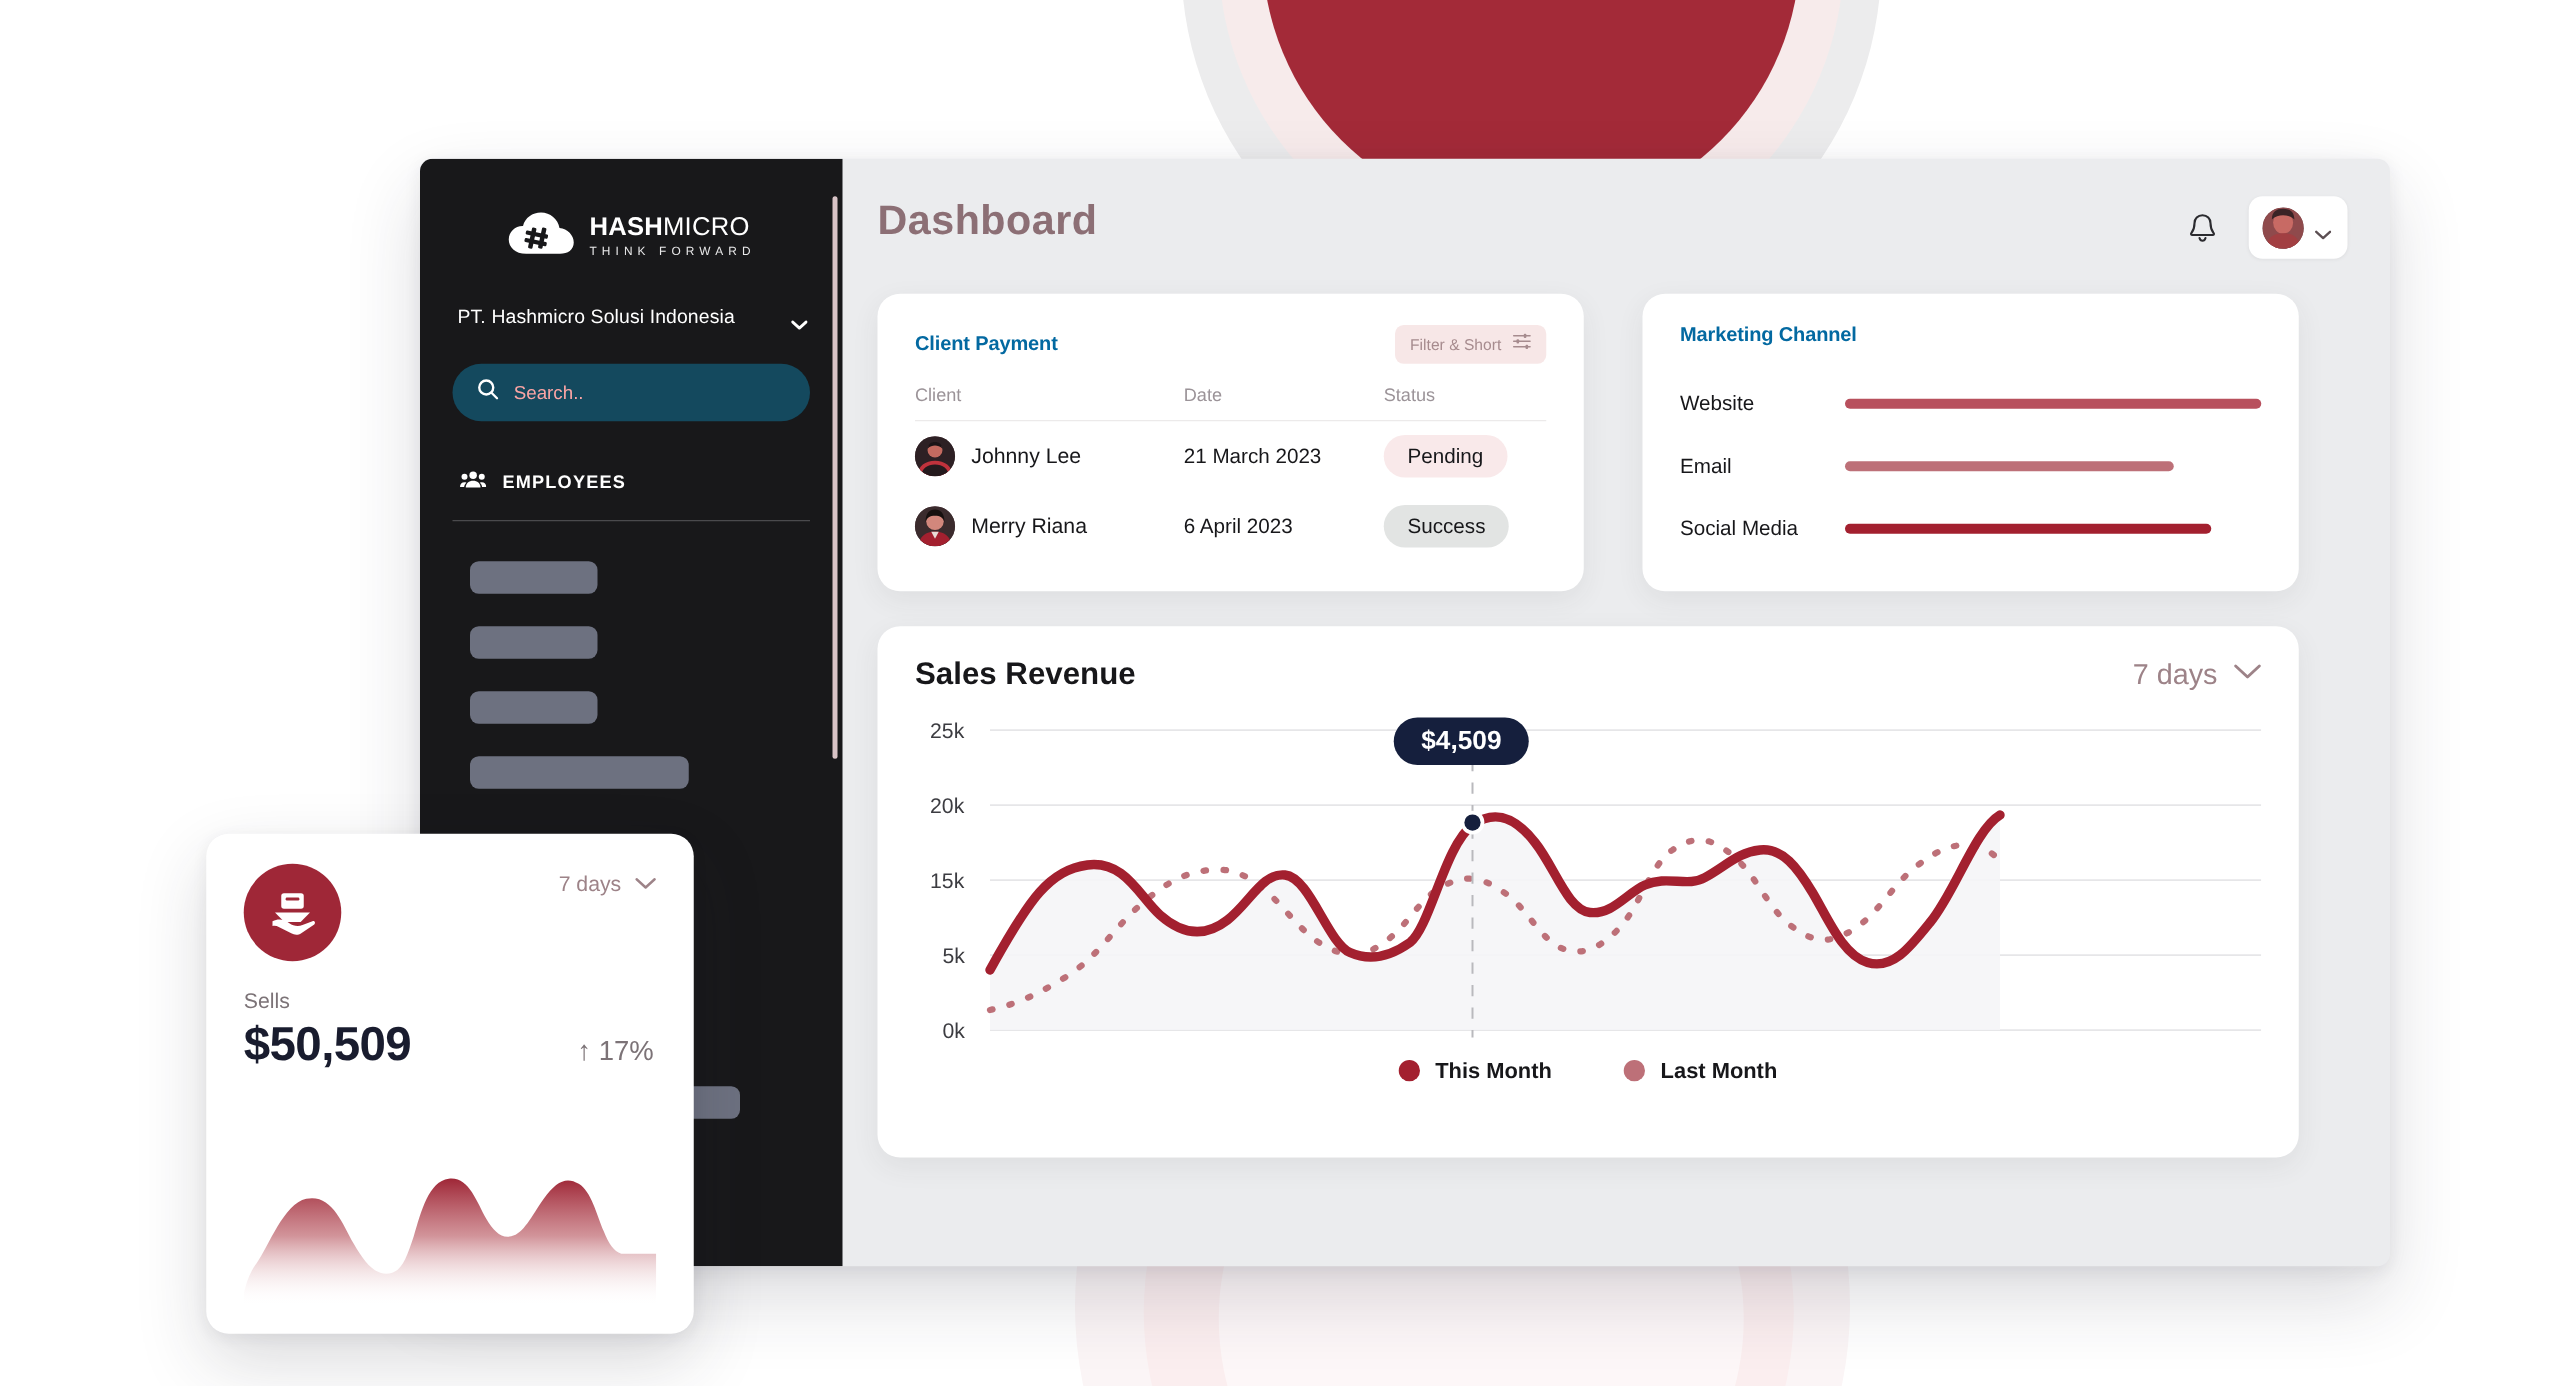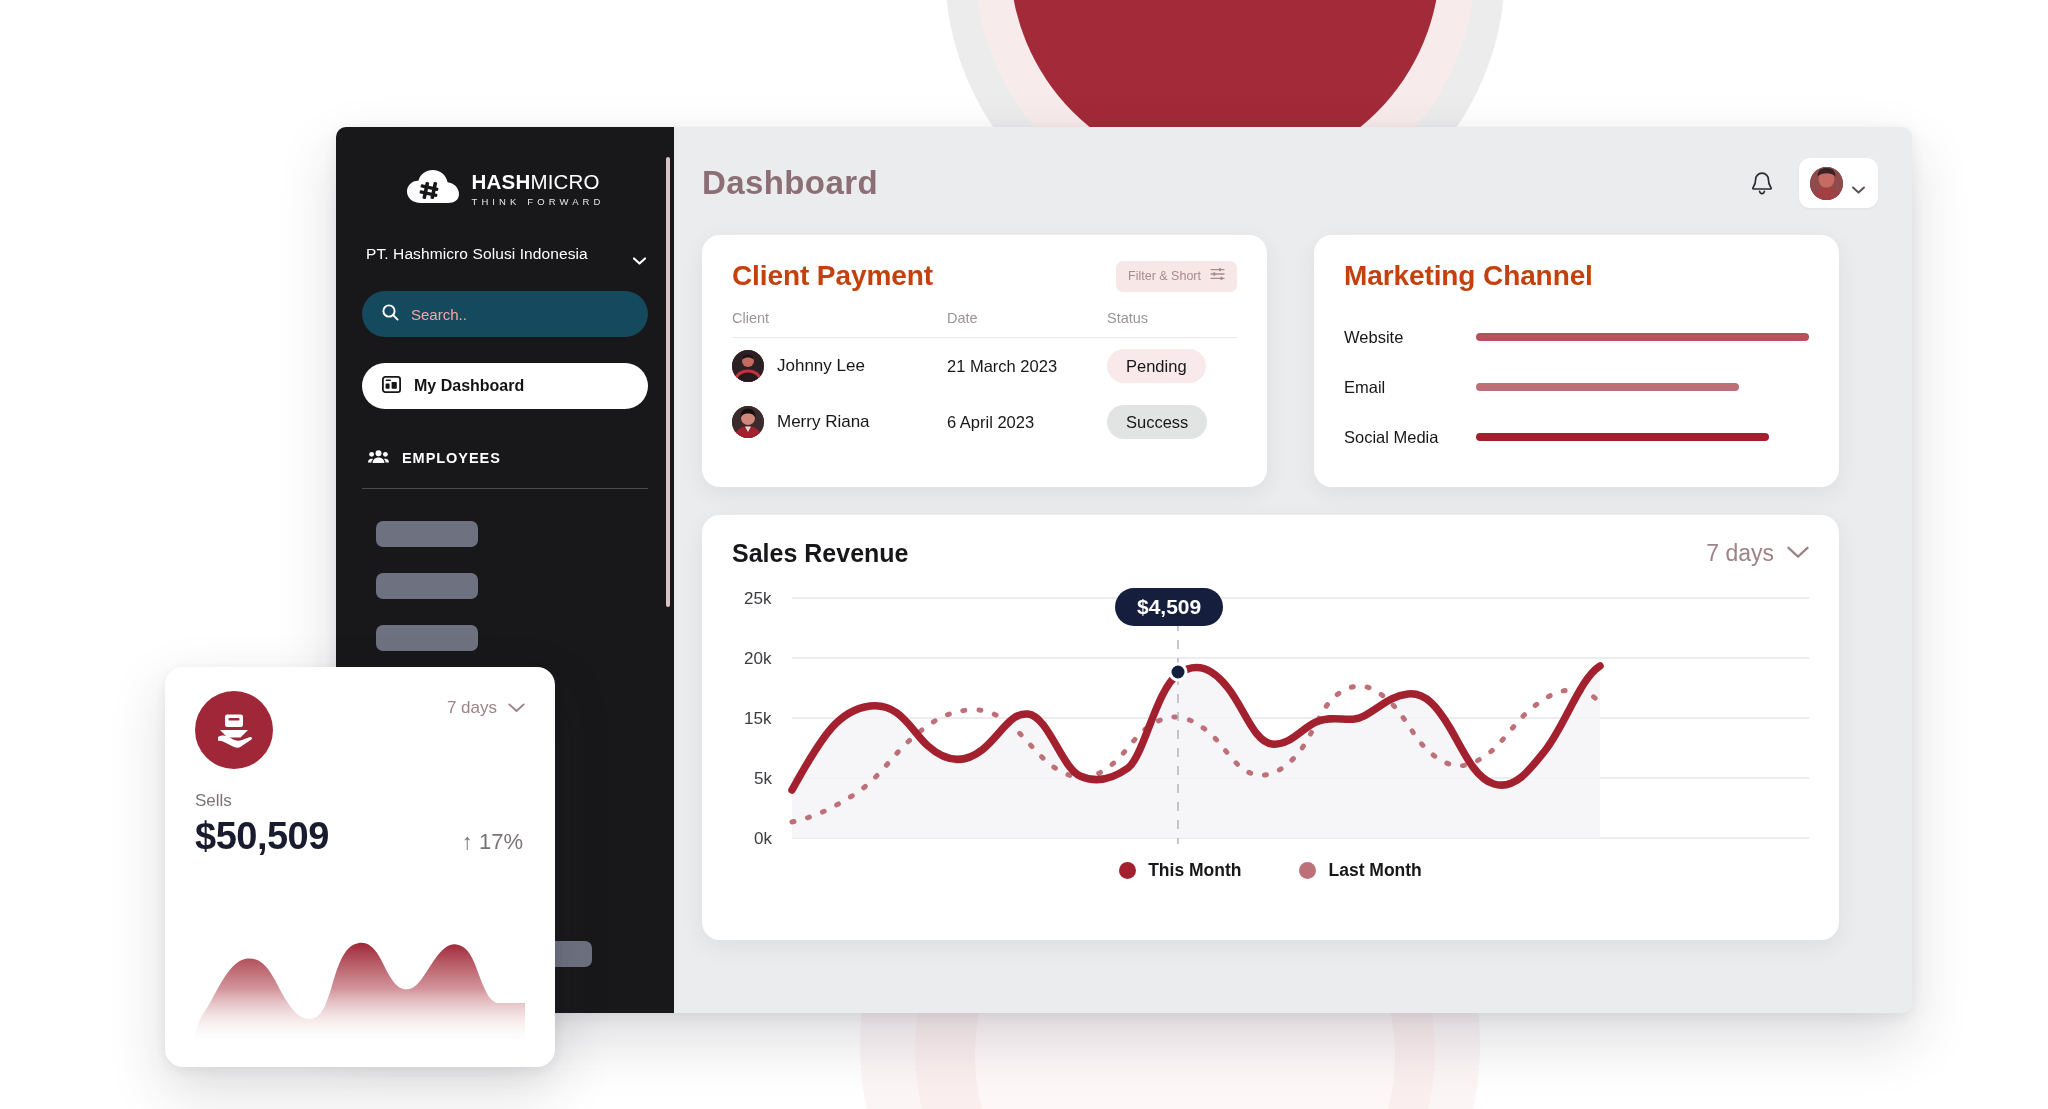--- a/index.html
+++ b/index.html
@@ -67,21 +67,21 @@
     margin-top:32px; height:34px; display:flex; align-items:center; gap:13px;
     padding:0 6px; cursor:pointer;
   }
   #nav-employees-label { color:#ffffff; font-size:14.5px; font-weight:700; letter-spacing:.95px; }
   #sidebar-divider { margin-top:13px; height:1px; background:#4a4a4d; }
 
   .skeleton-bar { height:26px; border-radius:7px; background:#6d7180; margin-left:14px; }
 
   
   #main { flex:1; height:100%; padding:30px 34px 0 28px; position:relative; }
-  #topbar { display:flex; align-items:center; justify-content:space-between; height:52px; }
+  #topbar { display:flex; align-items:flex-start; justify-content:space-between; height:52px; }
   #page-title { font-size:33px; font-weight:700; color:#8c6f75; letter-spacing:.4px; }
   #topbar-right { display:flex; align-items:center; gap:22px; }
 
   #global-search {
     width:335px; height:50px; background:#ffffff; border-radius:11px;
     display:flex; align-items:center; gap:14px; padding:0 20px; cursor:text;
     box-shadow:0 1px 3px rgba(0,0,0,.05);
   }
   #global-search-text { color:#9f9399; font-size:16px; }
 
@@ -96,21 +96,21 @@
     background:#6e3a3e; position:relative;
   }
 
   
   #cards-row { display:flex; gap:47px; margin-top:26px; }
   .card { background:#ffffff; border-radius:18px; box-shadow:0 7px 22px rgba(60,55,60,.07); }
   #client-payment-card { width:565px; padding:25px 30px 22px 30px; }
   #marketing-card { width:525px; padding:25px 30px 25px 30px; }
 
   .card-head { display:flex; align-items:center; justify-content:space-between; }
-  .card-title { font-size:28px; font-weight:700; color:#c2410c; letter-spacing:-.1px; }
+  .card-title { font-size:16px; font-weight:700; color:#0369a1; letter-spacing:-.1px; }
 
   #filter-sort-button {
     background:#f7e7e7; border-radius:7px; height:31px; display:flex; align-items:center;
     gap:9px; padding:0 12px; cursor:pointer;
   }
   #filter-sort-label { font-size:12.5px; color:#a68b8e; }
 
   #payment-table { margin-top:18px; width:100%; }
   .pt-head { display:flex; font-size:14.5px; color:#9b9398; padding-bottom:11px; }
   .pt-divider { height:1px; background:#eceaea; }
@@ -219,31 +219,20 @@
       <div id="sidebar-search">
         <span>
           <svg width="17" height="17" viewBox="0 0 17 17">
               <circle cx="7" cy="7" r="5.6" stroke="#ffffff" stroke-width="1.9" fill="none"></circle>
               <path d="M11.2 11.2 L15.6 15.6" stroke="#ffffff" stroke-width="1.9" stroke-linecap="round"></path>
             </svg>
         </span>
         <span id="sidebar-search-text">Search..</span>
       </div>
 
-      <div id="nav-dashboard">
-        <span>
-          <svg width="19" height="17" viewBox="0 0 19 17">
-            <rect x="0.9" y="0.9" width="17.2" height="15.2" rx="2.4" stroke="#17171a" stroke-width="1.8" fill="none"></rect>
-            <rect x="3.6" y="3.5" width="5.4" height="1.5" rx=".7" fill="#17171a"></rect>
-            <rect x="3.6" y="7.6" width="4" height="5.2" rx=".8" fill="#17171a"></rect>
-            <rect x="9.6" y="6.1" width="5.2" height="6.7" rx=".8" fill="#17171a"></rect>
-          </svg>
-        </span>
-        <span id="nav-dashboard-label">My Dashboard</span>
-      </div>
 
       <div id="nav-employees">
         <span>
           <svg width="21" height="15" viewBox="0 0 21 15">
             <circle cx="10.5" cy="4.2" r="3" fill="#ffffff"></circle>
             <circle cx="3.6" cy="5.3" r="2.4" fill="#ffffff"></circle>
             <circle cx="17.4" cy="5.3" r="2.4" fill="#ffffff"></circle>
             <path d="M4.6 14 C4.6 10.7 7.2 8.6 10.5 8.6 C13.8 8.6 16.4 10.7 16.4 14 Z" fill="#ffffff"></path>
             <path d="M0 13.6 C0 11.3 1.4 9.8 3.6 9.8 C4.2 9.8 4.7 9.9 5.1 10.1 C4 11.1 3.4 12.3 3.3 13.6 Z" fill="#ffffff"></path>
             <path d="M21 13.6 C21 11.3 19.6 9.8 17.4 9.8 C16.8 9.8 16.3 9.9 15.9 10.1 C17 11.1 17.6 12.3 17.7 13.6 Z" fill="#ffffff"></path>

